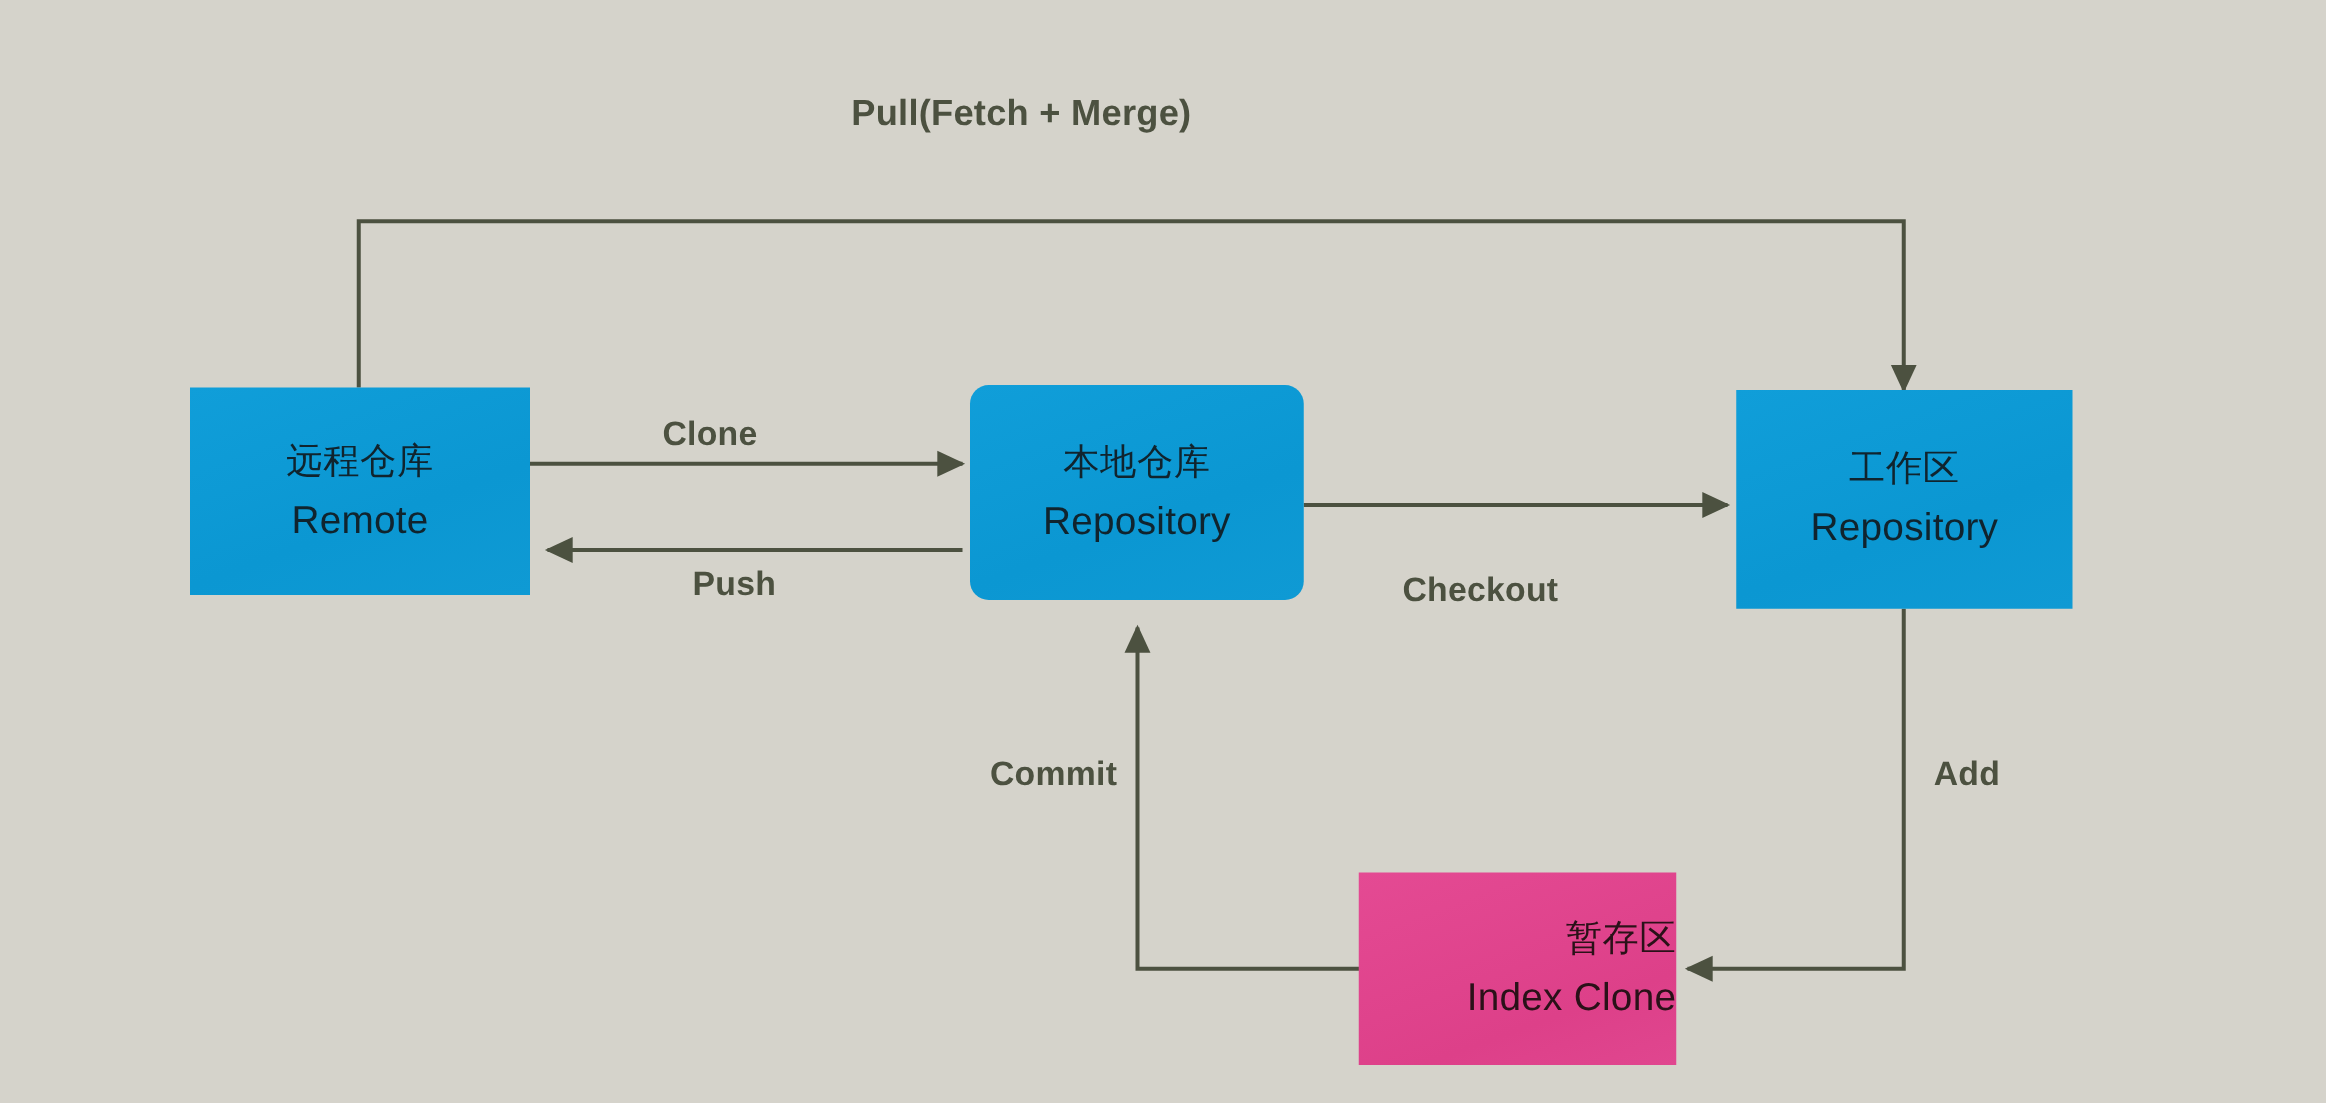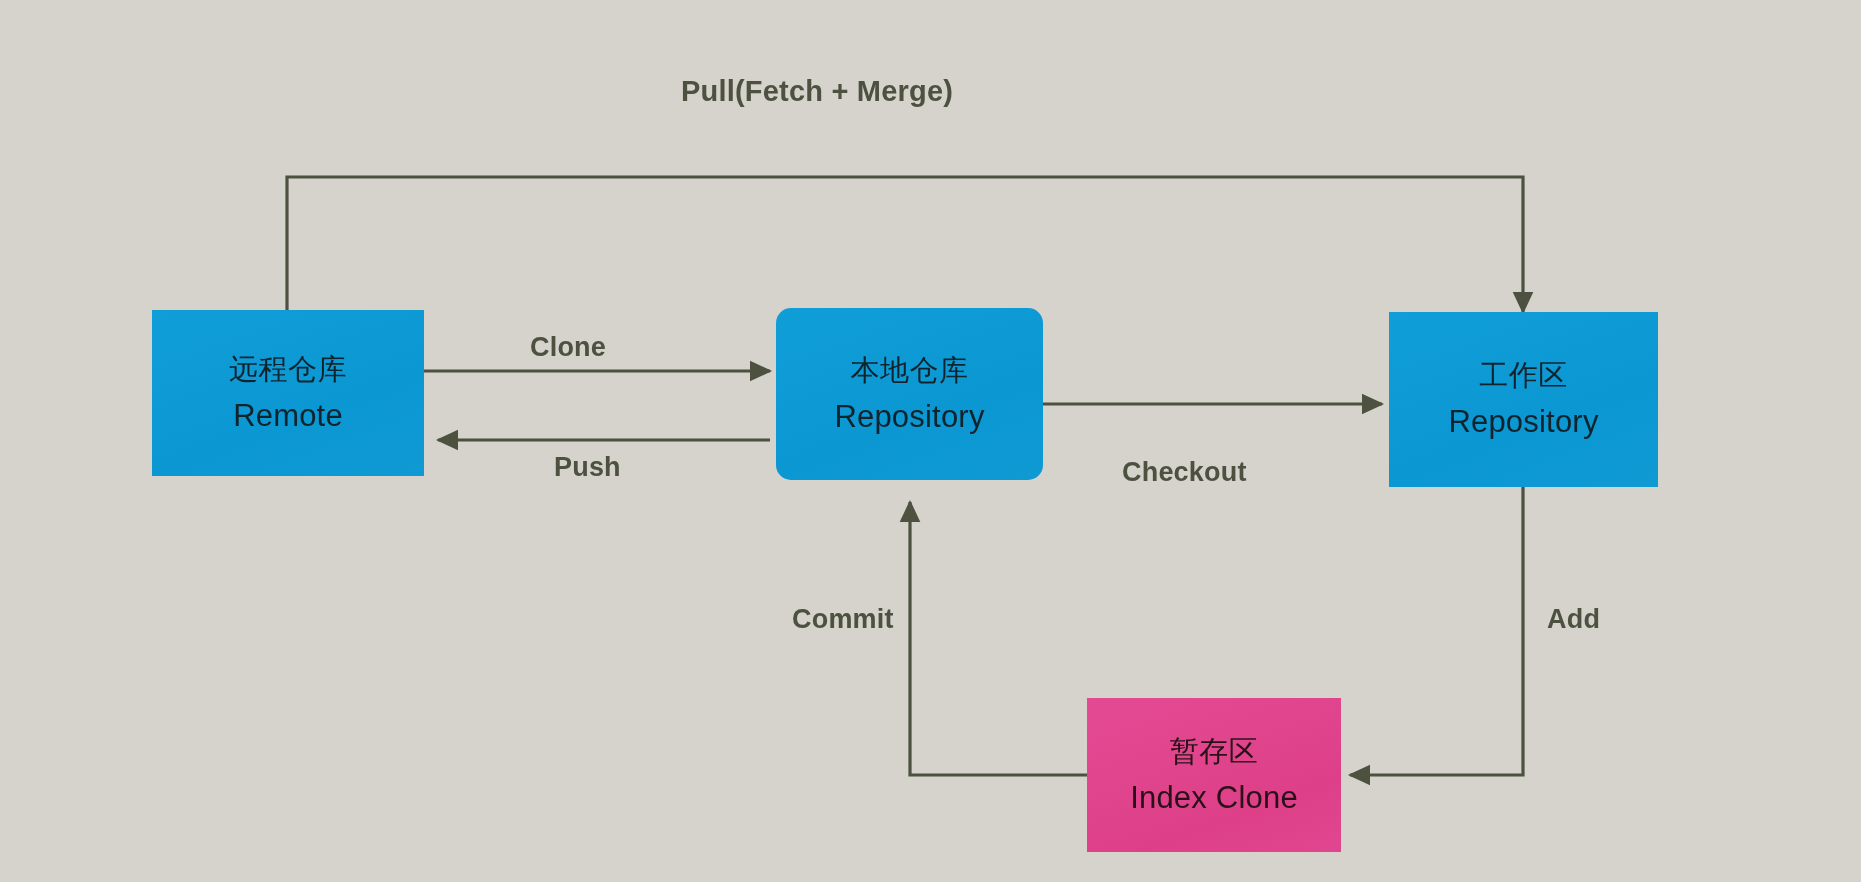--- a/index.html
+++ b/index.html
@@ -104,21 +104,21 @@
   <div class="node node-blue" style="left:776px; top:308px; width:267px; height:172px;border-radius:15px;">
     <span class="zh">本地仓库</span>
     <span class="en">Repository</span>
   </div>
 
   <div class="node node-blue" style="left:1389px; top:312px; width:269px; height:175px;">
     <span class="zh">工作区</span>
     <span class="en">Repository</span>
   </div>
 
-  <div class="node node-pink" style="left:1087px; top:698px; width:254px; height:154px;">
+  <div class="node node-pink" style="left:1087px; top:698px; width:254px; height:154px;align-items:flex-end;">
     <span class="zh">暂存区</span>
     <span class="en">Index Clone</span>
   </div>
 
   <div class="edge-label big" style="left:681px; top:75px;">Pull(Fetch + Merge)</div>
 
   <div class="edge-label" style="left:530px; top:332px;">Clone</div>
 
   <div class="edge-label" style="left:554px; top:452px;">Push</div>
 

